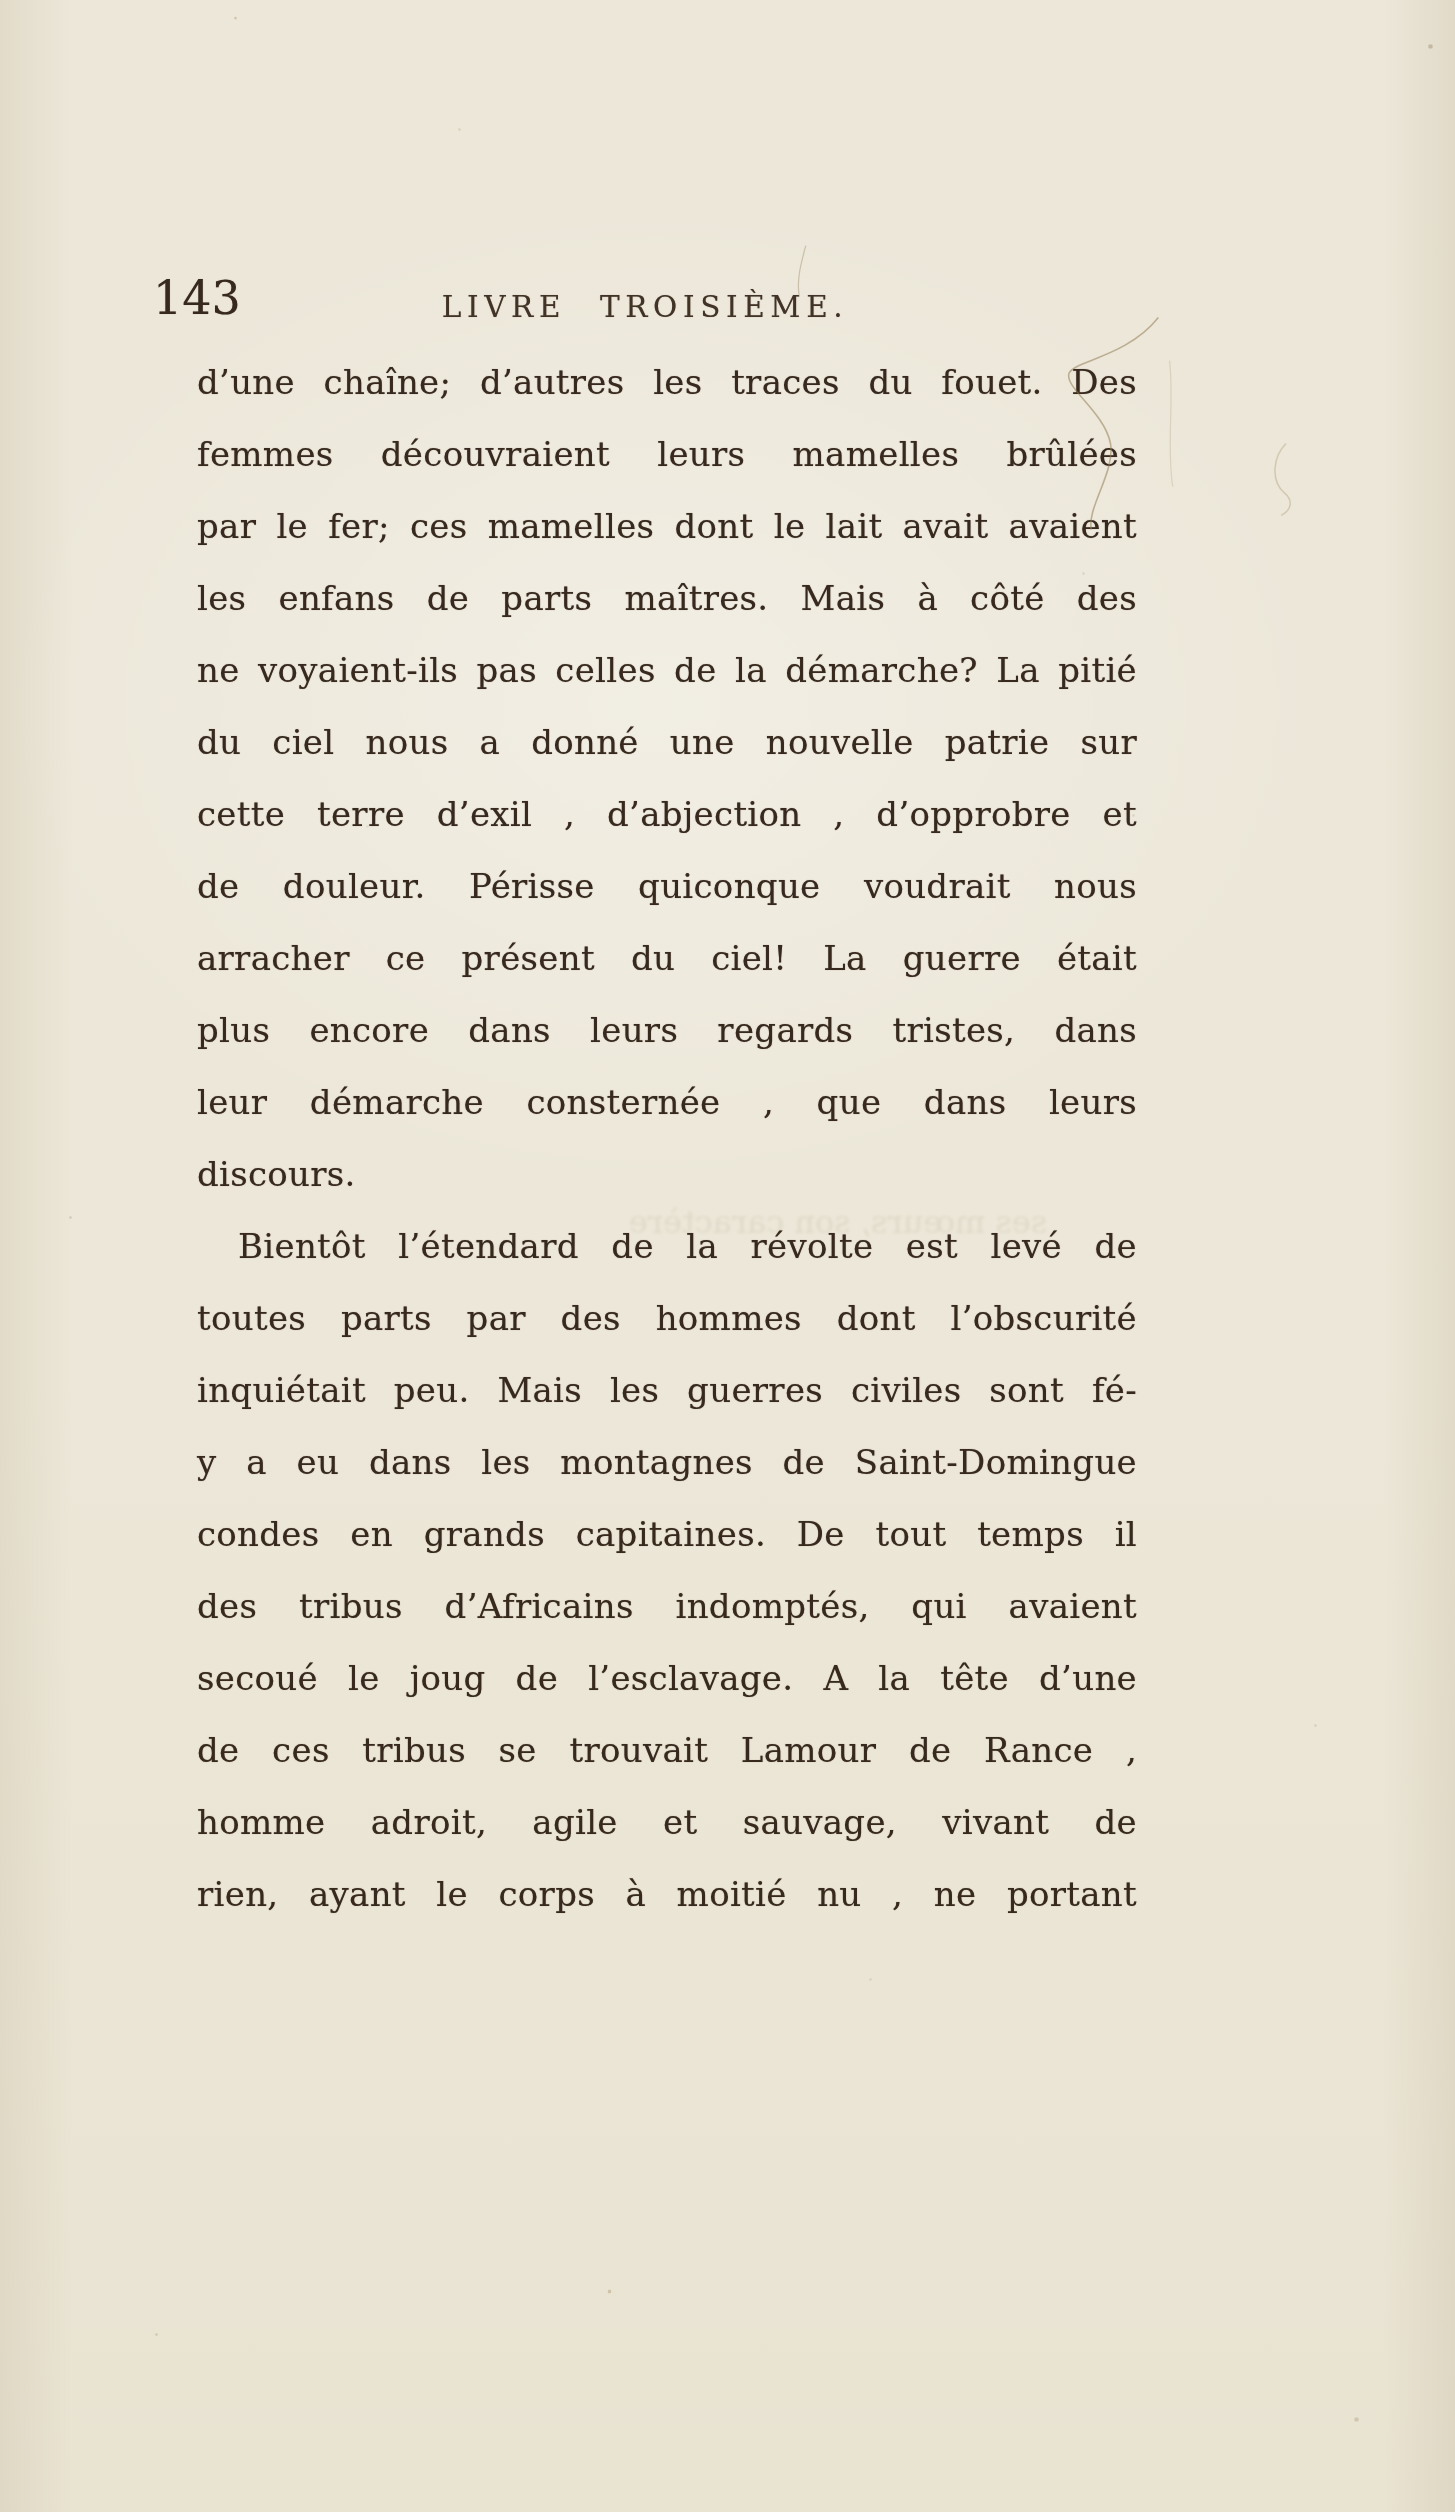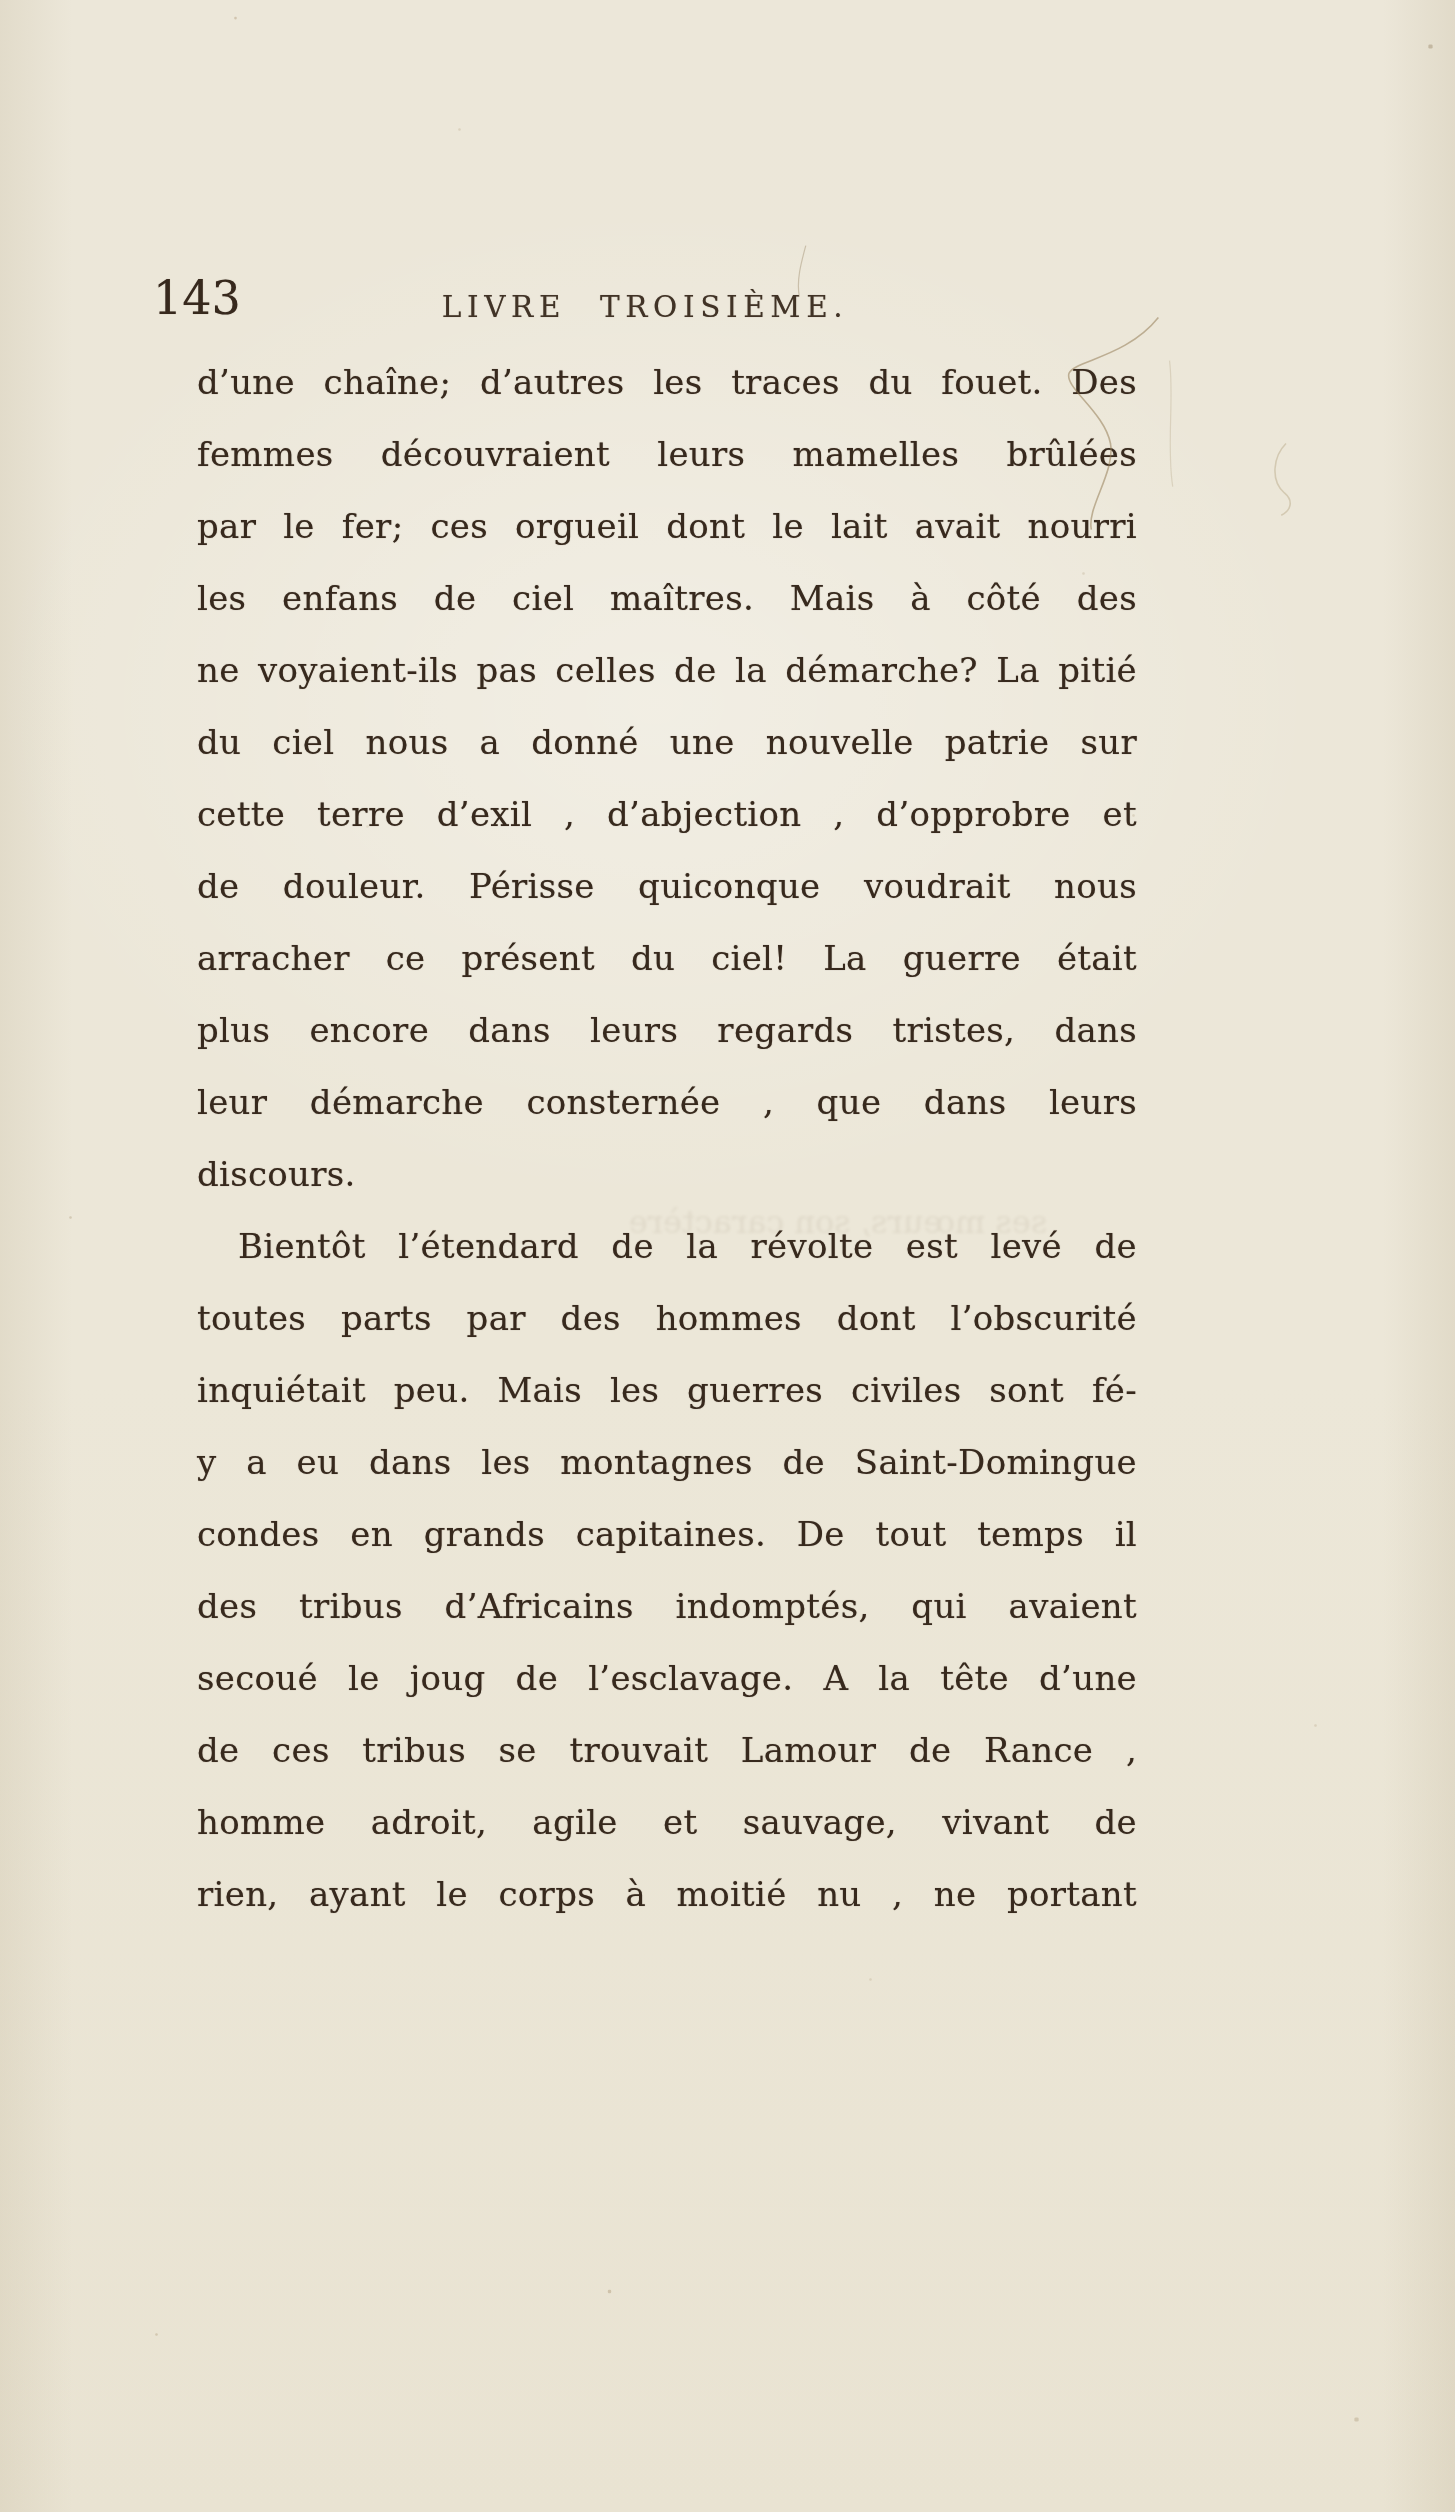--- a/index.html
+++ b/index.html
@@ -100,22 +100,22 @@
   <header class="running-head">
     <div class="head-title">LIVRE TROISIÈME.</div>
     <div class="page-number">143</div>
   </header>
 
   <div class="ghost">ses mœurs, son caractère</div>
 
   <main class="body-text">
       <div class="line">d’une chaîne; d’autres les traces du fouet. Des</div>
       <div class="line">femmes découvraient leurs mamelles brûlées</div>
-      <div class="line">par le fer; ces orgueil dont le lait avait nourri</div>
-      <div class="line">les enfans de ciel maîtres. Mais à côté des</div>
+      <div class="line">par le fer; ces mamelles dont le lait avait avaient</div>
+      <div class="line">les enfans de parts maîtres. Mais à côté des</div>
       <div class="line">ne voyaient-ils pas celles de la démarche? La pitié</div>
       <div class="line">du ciel nous a donné une nouvelle patrie sur</div>
       <div class="line">cette terre d’exil , d’abjection , d’opprobre et</div>
       <div class="line">de douleur. Périsse quiconque voudrait nous</div>
       <div class="line">arracher ce présent du ciel! La guerre était</div>
       <div class="line">plus encore dans leurs regards tristes, dans</div>
       <div class="line">leur démarche consternée , que dans leurs</div>
       <div class="line no-justify">discours.</div>
       <div class="line indent">Bientôt l’étendard de la révolte est levé de</div>
       <div class="line">toutes parts par des hommes dont l’obscurité</div>

